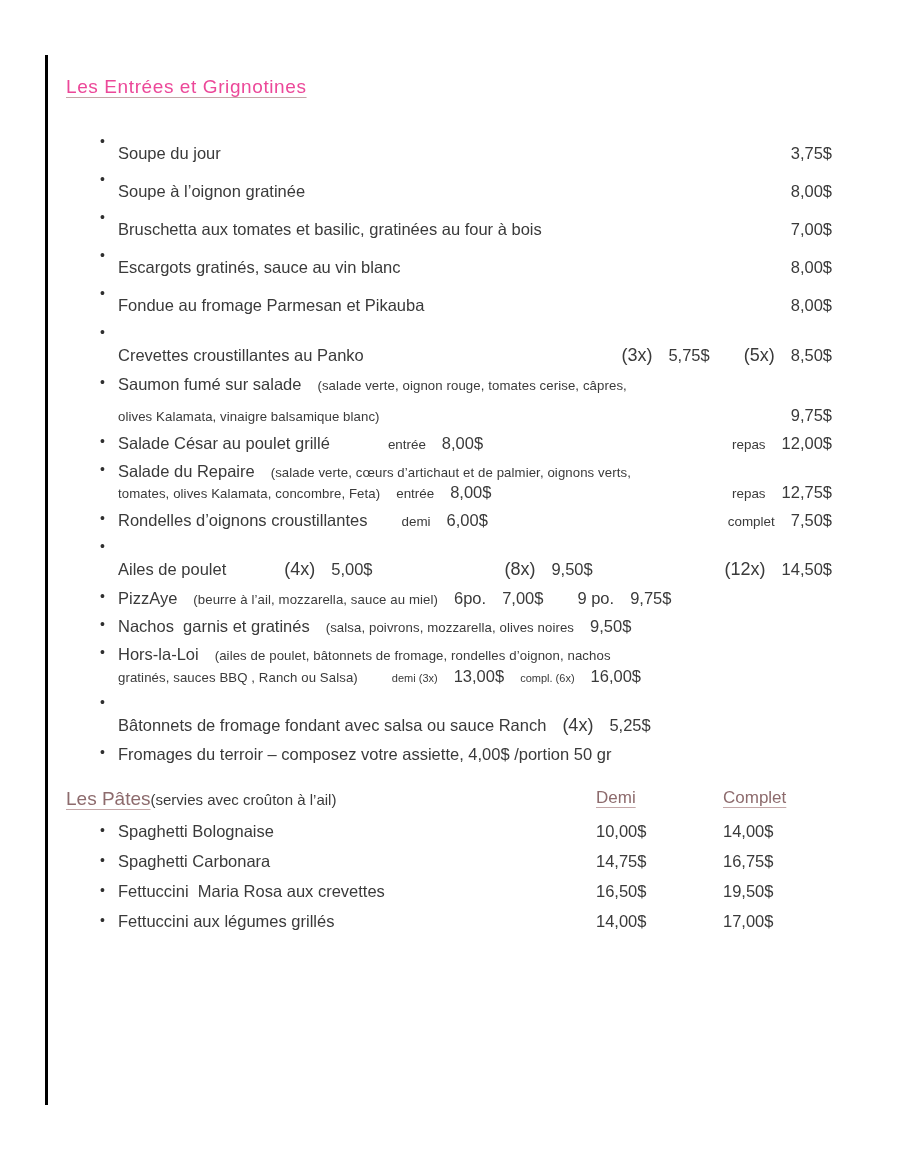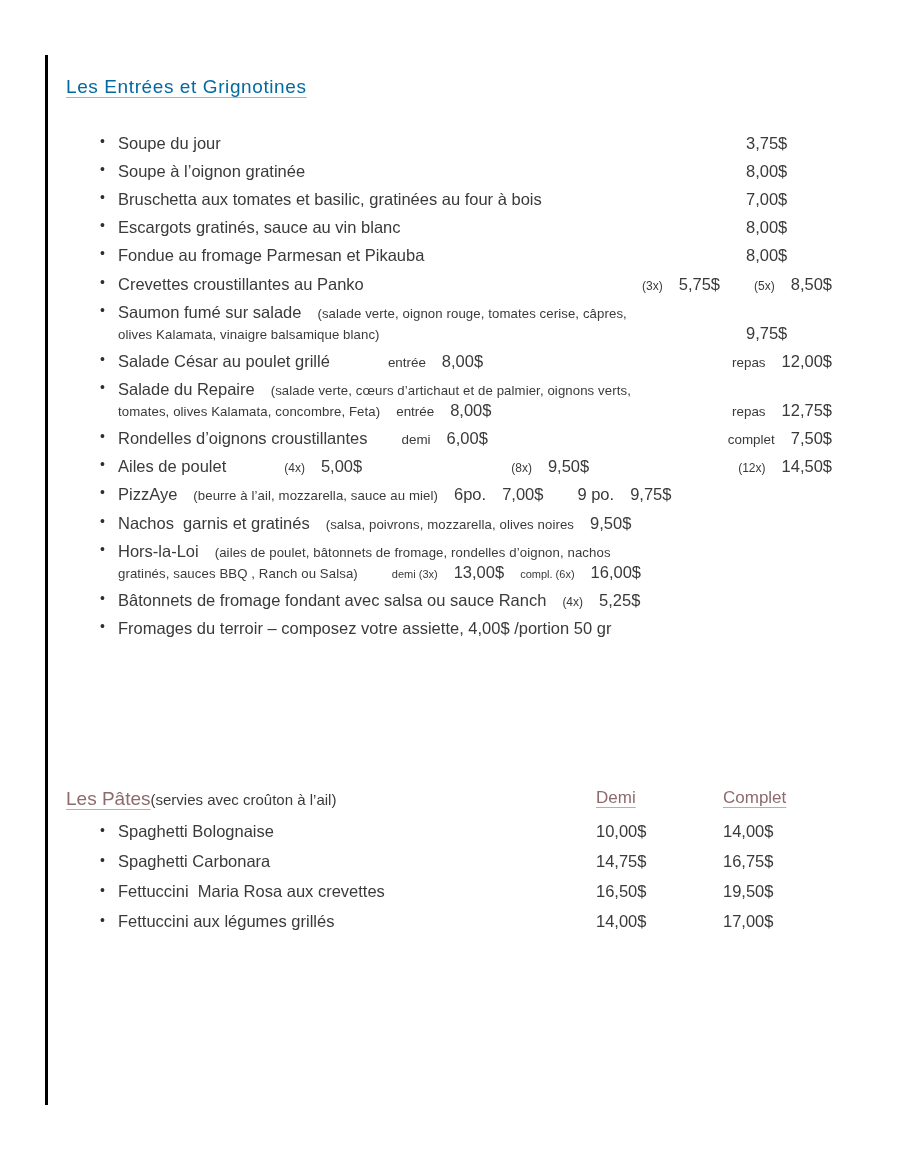--- a/index.html
+++ b/index.html
@@ -29,21 +29,21 @@
   .sheet {
     position: absolute;
     left: 66px;
     top: 0;
     width: 760px;
     height: 1161px;
   }
 
   
   .section-head {
-    color: #0369a1;
+    color: #ec4899;
     font-size: 19px;
     letter-spacing: .6px;
     font-family: "Liberation Sans", "DejaVu Sans", sans-serif;
     font-weight: 400;
   }
   .section-entrees {
     position: absolute;
     left: 0;
     top: 76px;
   }
@@ -91,30 +91,33 @@
   }
   .small {
     font-size: 11px;
   }
   .price {
     white-space: pre;
     font-size: 16.5px;
   }
   .price-right {
     width: 86px;
-    white-space: pre;
+    text-align: right;
+    white-space: pre;
+    margin-top: 10px;
   }
   .line2 {
     display: flex;
     align-items: baseline;
     width: 714px;
   }
   .qty {
-    font-size: 12px;
-    white-space: pre;
+    font-size: 18px;
+    white-space: pre;
+    margin-top: 20px;
   }
   .lbl {
     font-size: 13.4px;
     white-space: pre;
   }
   .gap-s { width: 16px; flex: 0 0 auto; }
   .gap-m { width: 34px; flex: 0 0 auto; }
   .gap-l { width: 58px; flex: 0 0 auto; }
 
   

